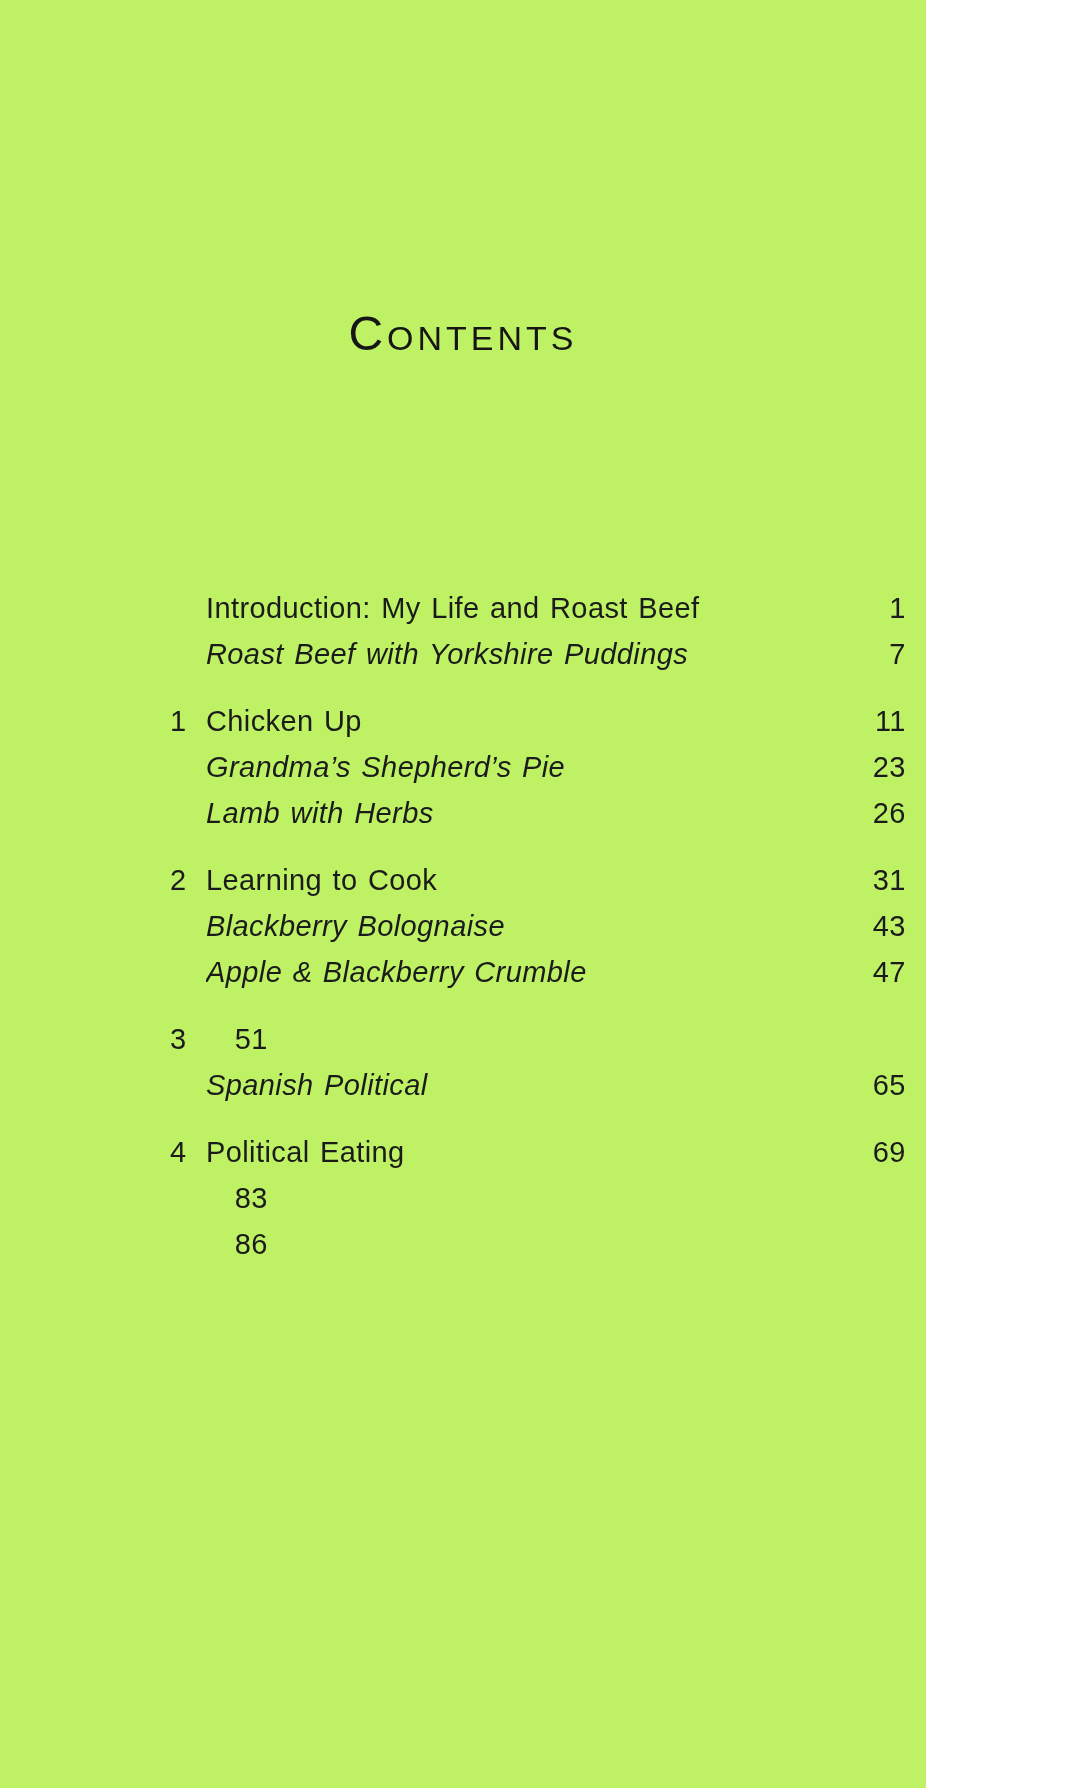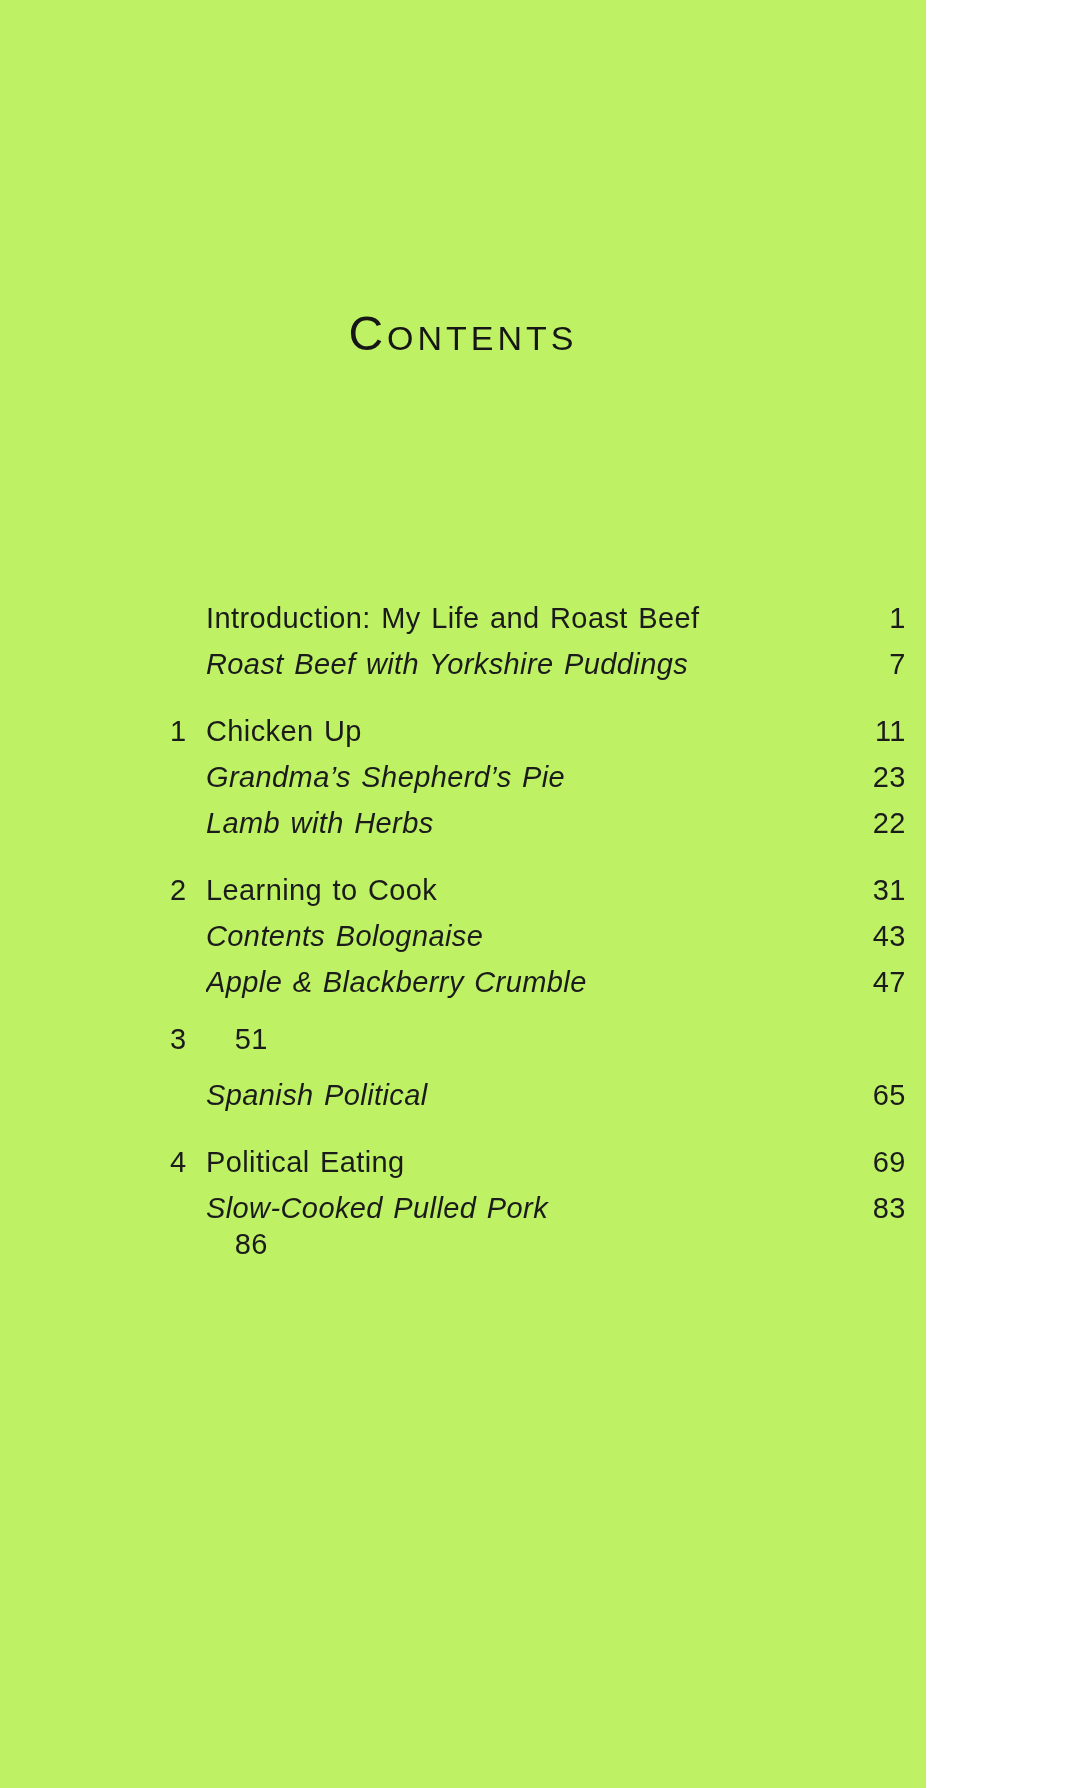--- a/index.html
+++ b/index.html
@@ -42,21 +42,20 @@
     flex: none;
     width: 36px;
     letter-spacing: 0.3px;
   }
   .label {
     flex: 1 1 auto;
     letter-spacing: 0.4px;
     word-spacing: 2px;
     white-space: nowrap;
     overflow: hidden;
-    margin-top: 10px;
   }
   .italic .label { font-style: italic; }
   .pagenum {
     flex: none;
     min-width: 62px;
     text-align: right;
     letter-spacing: 0.5px;
   }
 </style>
 </head>
@@ -85,32 +84,32 @@
     <span class="pagenum">11</span>
   </div>
         <div class="toc-row italic">
     <span class="num"></span>
     <span class="label">Grandma’s Shepherd’s Pie</span>
     <span class="pagenum">23</span>
   </div>
         <div class="toc-row italic">
     <span class="num"></span>
     <span class="label">Lamb with Herbs</span>
-    <span class="pagenum">22</span>
+    <span class="pagenum">26</span>
   </div>
       </div>
       <div class="toc-group">
         <div class="toc-row">
     <span class="num">2</span>
     <span class="label">Learning to Cook</span>
     <span class="pagenum">31</span>
   </div>
         <div class="toc-row italic">
     <span class="num"></span>
-    <span class="label">Contents Bolognaise</span>
+    <span class="label">Blackberry Bolognaise</span>
     <span class="pagenum">43</span>
   </div>
         <div class="toc-row italic">
     <span class="num"></span>
     <span class="label">Apple &amp; Blackberry Crumble</span>
     <span class="pagenum">47</span>
   </div>
       </div>
       <div class="toc-group">
         <div class="toc-row">
@@ -124,21 +123,20 @@
   </div>
       </div>
       <div class="toc-group">
         <div class="toc-row">
     <span class="num">4</span>
     <span class="label">Political Eating</span>
     <span class="pagenum">69</span>
   </div>
         <div class="toc-row italic">
     <span class="num"></span>
-    <span class="label">Slow-Cooked Pulled Pork</span>
     <span class="pagenum">83</span>
   </div>
         <div class="toc-row italic">
     <span class="num"></span>
     <span class="pagenum">86</span>
   </div>
       </div>
     </div>
 </div>
 

